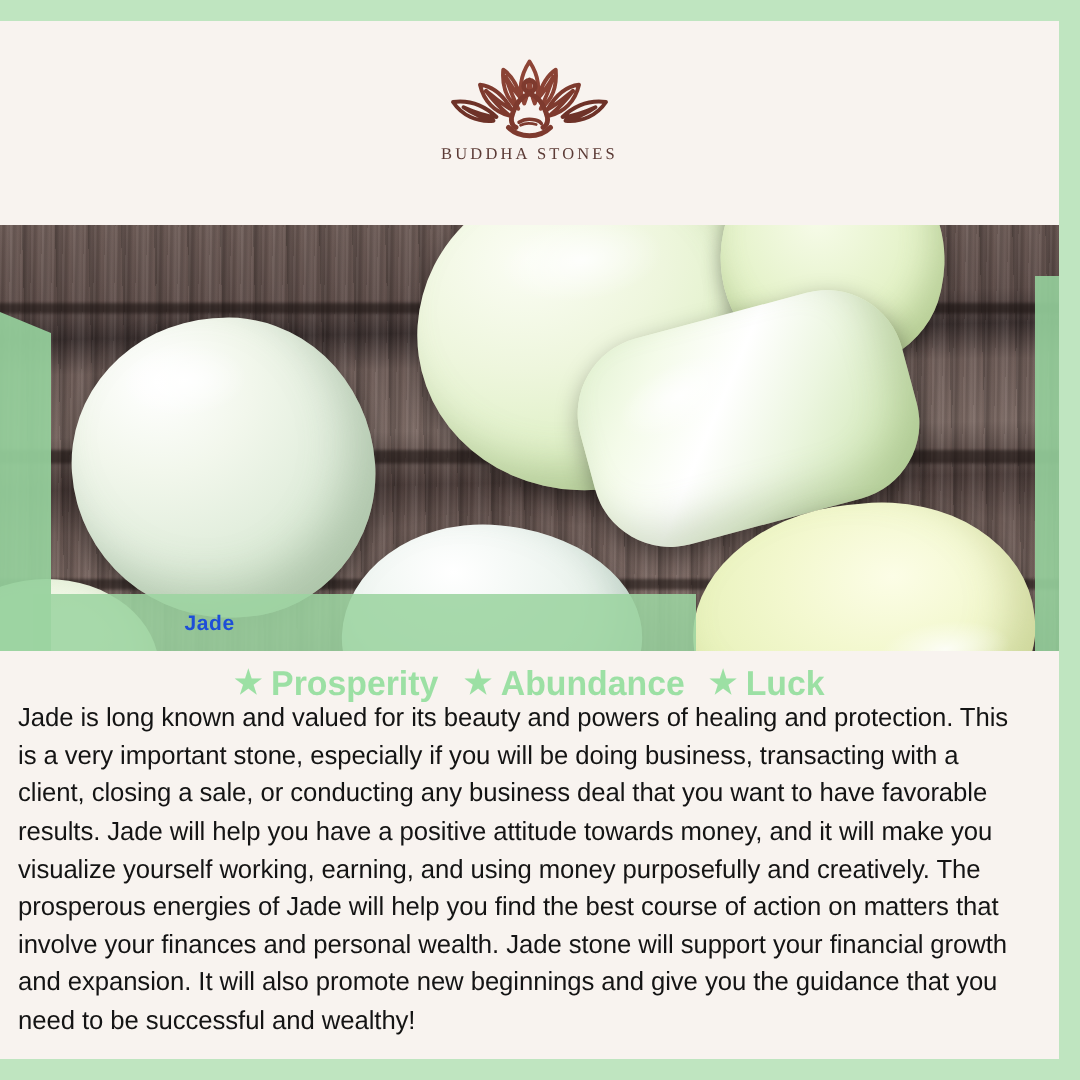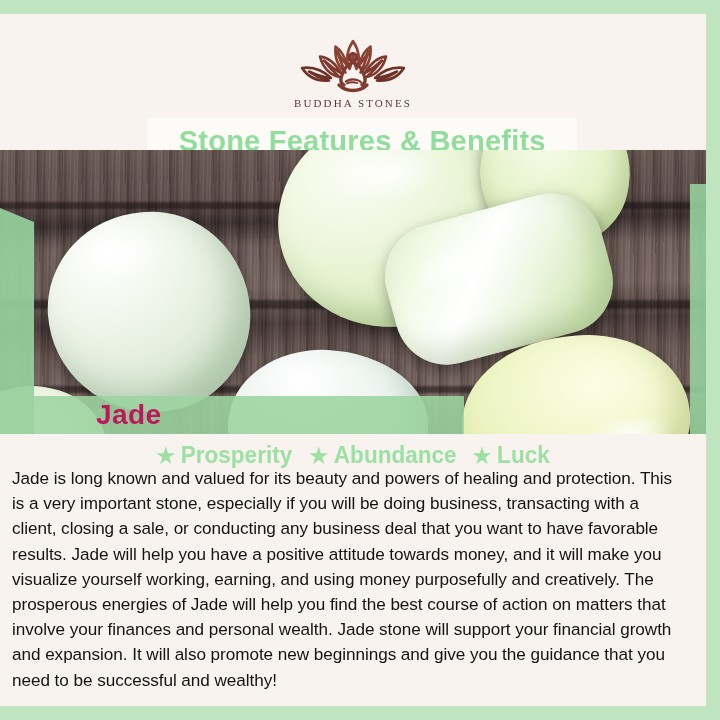--- a/index.html
+++ b/index.html
@@ -150,24 +150,24 @@
     position: absolute;
     left: 22px;
     top: 382px;
     width: 442px;
     height: 38px;
     background: rgba(156, 212, 160, 0.88);
     display: flex;
     align-items: center;
   }
   .name-text {
-    margin-left: 74px;
-    font-size: 28px;
+    margin-left: 101px;
+    font-size: 14px;
     font-weight: bold;
-    color: #be185d;
+    color: #1d4ed8;
     letter-spacing: 0.4px;
   }
 
   
   .left-tab {
     position: absolute;
     left: 0;
     top: 58px;
     width: 34px;
     height: 310px;
@@ -267,23 +267,20 @@
 
           <path d="M104 104 C112 112 122 115 132 115 C142 115 152 112 160 104"></path>
 
           <path d="M118 97 C124 93 132 92 140 94 C144 95 147 97 148 99" stroke-width="4.6"></path>
           <path d="M120 101 C126 98 134 98 141 100" stroke-width="3.6"></path>
         </g>
       </svg>
       <div class="logo-word">BUDDHA STONES</div>
     </div>
 
-    <div class="title-banner">
-      <div class="title-text">Stone Features &amp; Benefits</div>
-    </div>
 
     <div class="hero">
       <div class="hero-photo"></div>
 
       <div class="plank-groove" style="top:52px;height:7px;"></div>
       <div class="plank-groove" style="top:150px;height:9px;"></div>
       <div class="plank-groove" style="top:236px;height:7px;"></div>
 
       <div class="stone" style="left:278px; top:-34px; width:238px; height:210px;
                   border-radius:46% 54% 50% 48% / 50% 46% 54% 50%;

